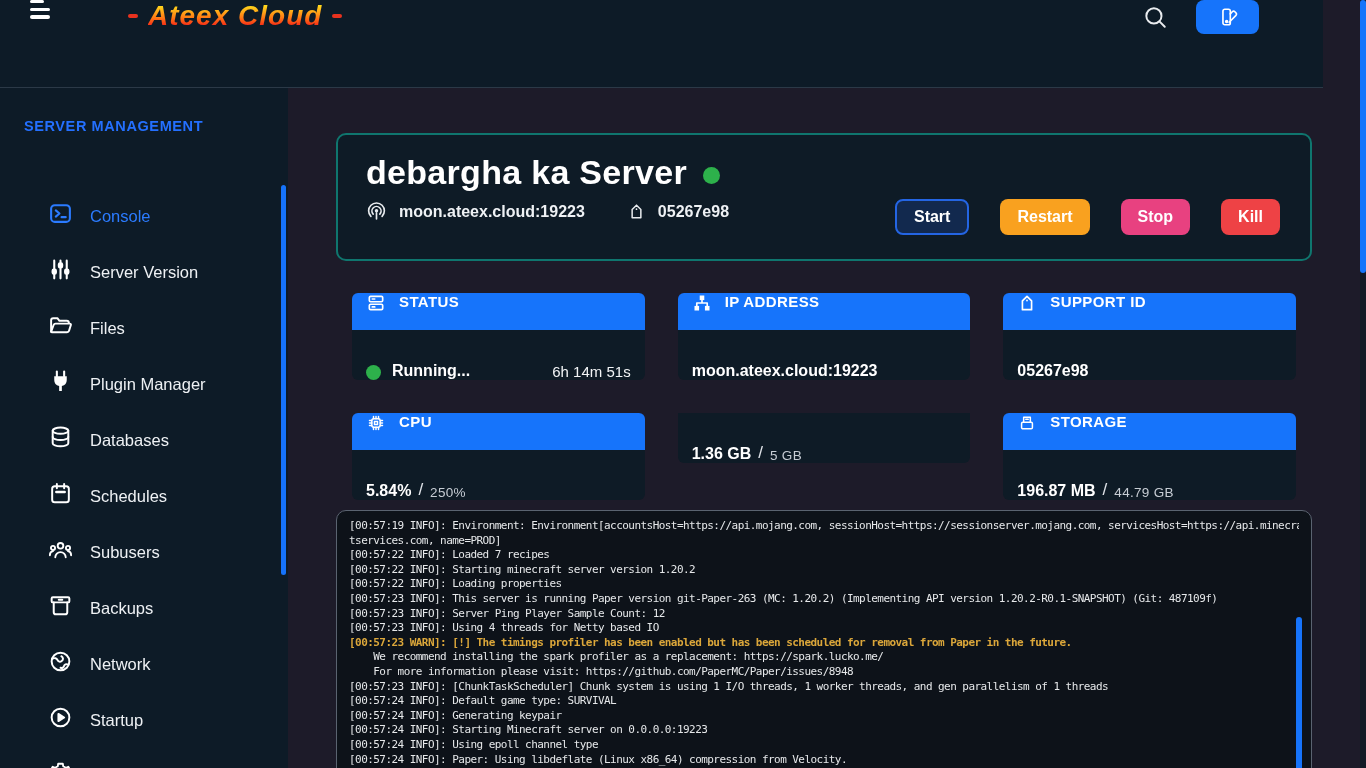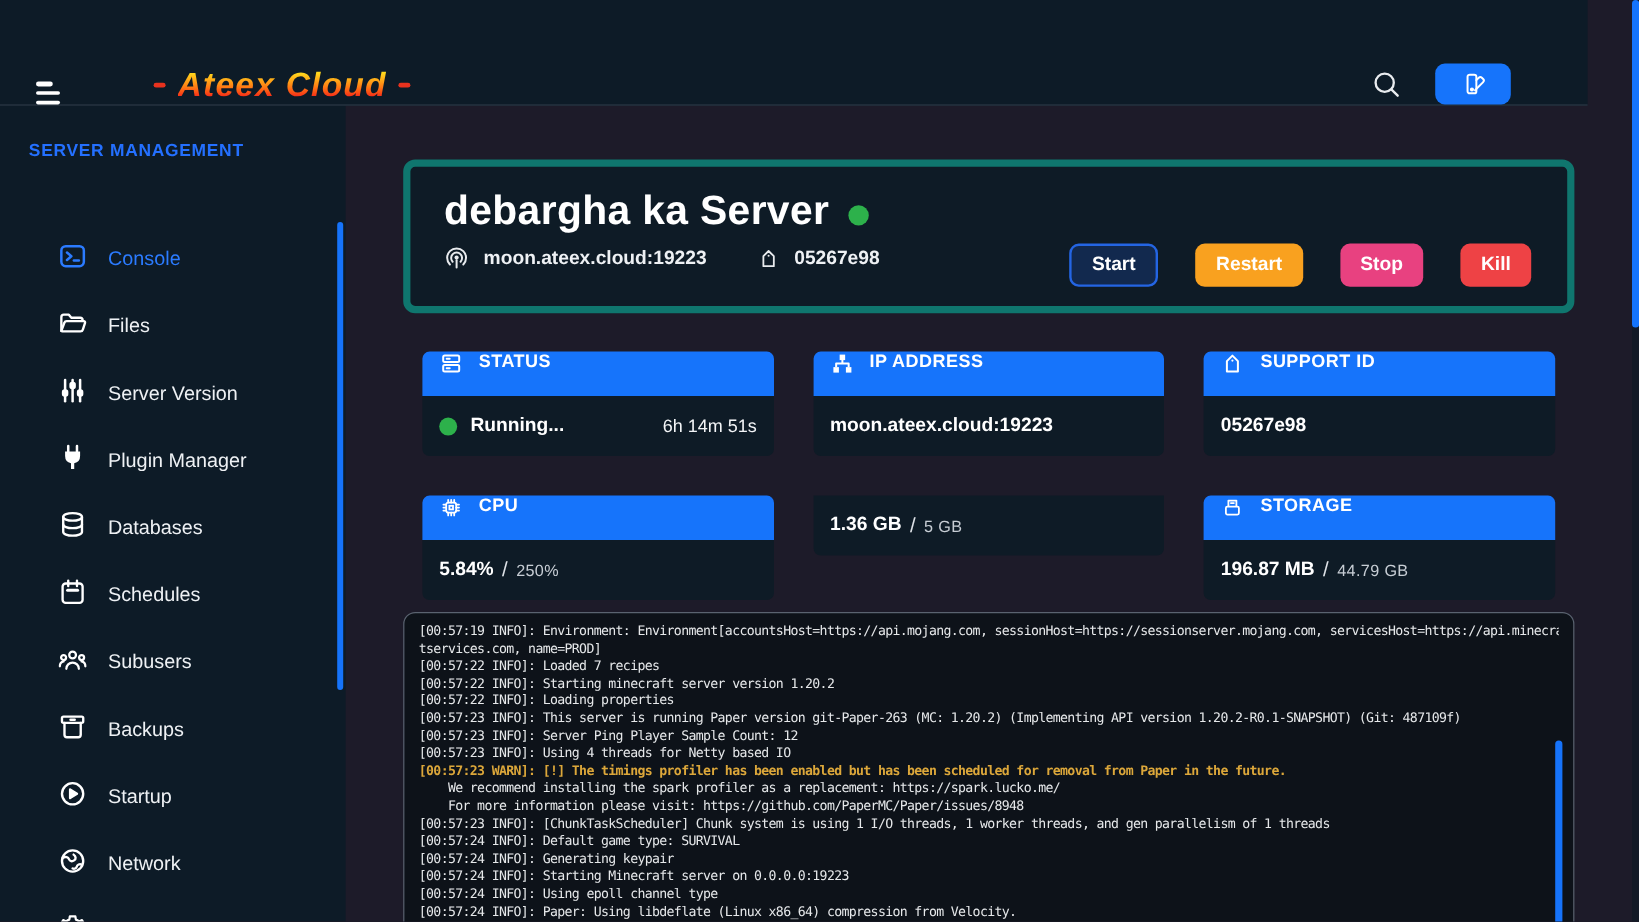--- a/index.html
+++ b/index.html
@@ -9,21 +9,21 @@
     font-family:"Liberation Sans", sans-serif;
     position:relative;
     color:#f2f4f6;
   }
   svg { display:block; }
 
   
   .navbar {
     position:absolute; top:0; left:0; width:1323px; height:88px;
     background:#0d1b27; border-bottom:1px solid #2b3947;
-    display:flex; align-items:flex-end; z-index:6;
+    display:flex; align-items:flex-start; z-index:6;
   }
   .hamburger { margin-left:30px; width:26px; cursor:pointer; }
   .hamburger span { display:block; height:3.2px; background:#fff; border-radius:2px; margin-bottom:4.5px; }
   .hamburger span:nth-child(1){ width:14px; }
   .hamburger span:nth-child(2){ width:20px; }
   .hamburger span:nth-child(3){ width:20px; margin-bottom:0; }
   .brand { margin-left:72px; display:flex; align-items:center; gap:10px; cursor:pointer; }
   .brand-text {
     font-size:28px; font-weight:800; font-style:italic; letter-spacing:1px;
     background:linear-gradient(180deg,#ffd91c 18%,#ff7a14 55%,#f41b18 85%);
@@ -59,21 +59,21 @@
   .side-item .icon { width:25px; height:25px; flex:0 0 25px; color:#fff; }
   .side-item.active { color:#2b7bff; }
   .side-item.active .icon { color:#2b7bff; }
   .sidebar-scrollbar { position:absolute; top:97px; right:2px; width:5px; height:390px; background:#1673fa; border-radius:3px; }
 
   
   .main { position:absolute; left:288px; top:88px; width:1072px; height:680px; }
 
   .server-card {
     position:absolute; left:48px; top:45px; width:976px; height:128px;
-    background:#0e1b26; border:6px solid #0f766e; border-radius:10px;
+    background:#0e1b26; border:2px solid #0f766e; border-radius:10px;
     padding:18px 28px;
   }
   .server-title-row { display:flex; align-items:center; gap:16px; }
   .server-title { font-size:34px; font-weight:800; color:#fff; letter-spacing:.3px; }
   .online-dot { width:17px; height:17px; border-radius:50%; background:#2db14b; margin-top:6px; }
   .server-meta { display:flex; align-items:center; gap:42px; margin-top:9px; }
   .meta-item { display:flex; align-items:center; gap:12px; font-size:16px; font-weight:700; color:#eef1f4; }
   .meta-item .icon { color:#e8ebee; }
   .server-actions { position:absolute; right:30px; top:64px; display:flex; gap:31px; }
   .btn { border:none; border-radius:8px; font-family:"Liberation Sans",sans-serif; font-size:16px; font-weight:700; color:#fff; padding:0 17px; height:36px; cursor:pointer; }
@@ -89,21 +89,21 @@
   }
   .stat-card { border-radius:6px; }
   .stat-head {
     height:37px; background:#1674fb; border-radius:6px 6px 0 0;
     display:flex; align-items:flex-start; gap:13px; padding:0 14px;
     color:#fff; font-weight:800; font-size:15px; letter-spacing:.4px;
   }
   .stat-head .icon { color:#fff; }
   .stat-body {
     height:50px; background:#0e1b26; border-radius:0 0 6px 6px;
-    display:flex; align-items:center; padding:0 14px; color:#fff;
+    display:flex; align-items:flex-end; padding:0 14px; color:#fff;
   }
   .stat-dot { width:15px; height:15px; border-radius:50%; background:#2db14b; margin-right:11px; }
   .stat-value { font-size:16px; font-weight:800; }
   .stat-sep { font-size:17px; font-weight:400; color:#dfe3e8; margin:0 7px; }
   .stat-limit { font-size:13.5px; font-weight:400; color:#c7cdd4; letter-spacing:.3px; }
   .stat-uptime { margin-left:auto; font-size:15px; font-weight:400; color:#f2f4f6; }
 
   
   .console {
     position:absolute; left:48px; top:422px; width:976px; height:346px;
@@ -157,42 +157,42 @@
         <svg viewBox="0 0 24 24" fill="none" stroke="currentColor" stroke-width="2" stroke-linecap="round" stroke-linejoin="round">
           <rect x="3" y="4" width="18" height="16" rx="3.5"></rect>
             <polyline points="7.5 9 11 12 7.5 15"></polyline>
             <line x1="13" y1="15.5" x2="17" y2="15.5"></line>
         </svg>
       </span>
       <span>Console</span>
     </div>
     <div class="side-item">
       <span class="icon">
-        <svg viewBox="0 0 24 24" fill="none" stroke="currentColor" stroke-width="1.9" stroke-linecap="round" stroke-linejoin="round">
-          <path d="M3 18V7a2 2 0 0 1 2-2h4l2 2.5h7a2 2 0 0 1 2 2V9"></path>
-            <path d="M3 18l2.4-6.5a2 2 0 0 1 1.9-1.3H21a1 1 0 0 1 .95 1.3L20.2 17a2 2 0 0 1-1.9 1.4H4a1 1 0 0 1-1-0.4z"></path>
-        </svg>
-      </span>
-      <span>Files</span>
-    </div>
-    <div class="side-item">
-      <span class="icon">
         <svg viewBox="0 0 24 24" fill="none" stroke="currentColor" stroke-width="2" stroke-linecap="round">
           <line x1="6" y1="3.5" x2="6" y2="20.5"></line>
             <line x1="12" y1="3.5" x2="12" y2="20.5"></line>
             <line x1="18" y1="3.5" x2="18" y2="20.5"></line>
           <rect x="4.4" y="12" width="3.2" height="4" rx="1.2" fill="currentColor"></rect>
           <rect x="10.4" y="6" width="3.2" height="4" rx="1.2" fill="currentColor"></rect>
           <rect x="16.4" y="12" width="3.2" height="4" rx="1.2" fill="currentColor"></rect>
         </svg>
       </span>
       <span>Server Version</span>
     </div>
     <div class="side-item">
       <span class="icon">
+        <svg viewBox="0 0 24 24" fill="none" stroke="currentColor" stroke-width="1.9" stroke-linecap="round" stroke-linejoin="round">
+          <path d="M3 18V7a2 2 0 0 1 2-2h4l2 2.5h7a2 2 0 0 1 2 2V9"></path>
+            <path d="M3 18l2.4-6.5a2 2 0 0 1 1.9-1.3H21a1 1 0 0 1 .95 1.3L20.2 17a2 2 0 0 1-1.9 1.4H4a1 1 0 0 1-1-0.4z"></path>
+        </svg>
+      </span>
+      <span>Files</span>
+    </div>
+    <div class="side-item">
+      <span class="icon">
         <svg viewBox="0 0 24 24" fill="none" stroke="currentColor" stroke-width="2" stroke-linecap="round" stroke-linejoin="round">
           <line x1="8.5" y1="2.5" x2="8.5" y2="7"></line>
             <line x1="15.5" y1="2.5" x2="15.5" y2="7"></line>
           <path d="M6 7h12v3.5a6 6 0 0 1-4.7 5.85V21h-2.6v-4.65A6 6 0 0 1 6 10.5z" fill="currentColor" stroke="none"></path>
         </svg>
       </span>
       <span>Plugin Manager</span>
     </div>
     <div class="side-item">
       <span class="icon">
@@ -233,36 +233,36 @@
         <svg viewBox="0 0 24 24" fill="none" stroke="currentColor" stroke-width="1.9" stroke-linecap="round" stroke-linejoin="round">
           <rect x="3.5" y="4" width="17" height="5" rx="1.2"></rect>
           <path d="M5.5 9v9.5a2 2 0 0 0 2 2h9a2 2 0 0 0 2-2V9"></path>
           <line x1="10.3" y1="6.5" x2="13.7" y2="6.5"></line>
         </svg>
       </span>
       <span>Backups</span>
     </div>
     <div class="side-item">
       <span class="icon">
-        <svg viewBox="0 0 24 24" fill="none" stroke="currentColor" stroke-width="1.9" stroke-linejoin="round">
-          <circle cx="12" cy="12" r="8.5"></circle>
-          <path d="M10 8.6l5.5 3.4-5.5 3.4z" fill="currentColor"></path>
-        </svg>
-      </span>
-      <span>Startup</span>
-    </div>
-    <div class="side-item">
-      <span class="icon">
         <svg viewBox="0 0 24 24" fill="none" stroke="currentColor" stroke-width="1.9" stroke-linecap="round" stroke-linejoin="round">
           <circle cx="12" cy="12" r="8.5"></circle>
           <path d="M4 9.5c2.5-1.5 4.5-.5 5.2 1.2.6 1.5 2.3 2 4 .8 1.8-1.2 1.5-3.3-.4-4.6"></path>
           <path d="M19.5 15c-2 -1-3.8 0-4.2 1.6-.3 1.3-1.8 2-3.3 1.4"></path>
         </svg>
       </span>
       <span>Network</span>
+    </div>
+    <div class="side-item">
+      <span class="icon">
+        <svg viewBox="0 0 24 24" fill="none" stroke="currentColor" stroke-width="1.9" stroke-linejoin="round">
+          <circle cx="12" cy="12" r="8.5"></circle>
+          <path d="M10 8.6l5.5 3.4-5.5 3.4z" fill="currentColor"></path>
+        </svg>
+      </span>
+      <span>Startup</span>
     </div>
     <div class="side-item">
       <span class="icon">
         <svg viewBox="0 0 24 24" fill="none" stroke="currentColor" stroke-width="1.8" stroke-linejoin="round">
           <circle cx="12" cy="12" r="3.2"></circle>
           <path d="M19.4 13.4c.07-.46.1-.93.1-1.4s-.03-.94-.1-1.4l2.1-1.6-2-3.46-2.44 1.03a7.9 7.9 0 0 0-2.42-1.4L14.2 2.6H9.8l-.44 2.57a7.9 7.9 0 0 0-2.42 1.4L4.5 5.54l-2 3.46 2.1 1.6c-.07.46-.1.93-.1 1.4s.03.94.1 1.4l-2.1 1.6 2 3.46 2.44-1.03c.73.6 1.55 1.08 2.42 1.4l.44 2.57h4.4l.44-2.57a7.9 7.9 0 0 0 2.42-1.4l2.44 1.03 2-3.46z"></path>
         </svg>
       </span>
       <span>Velocity</span>
     </div>

